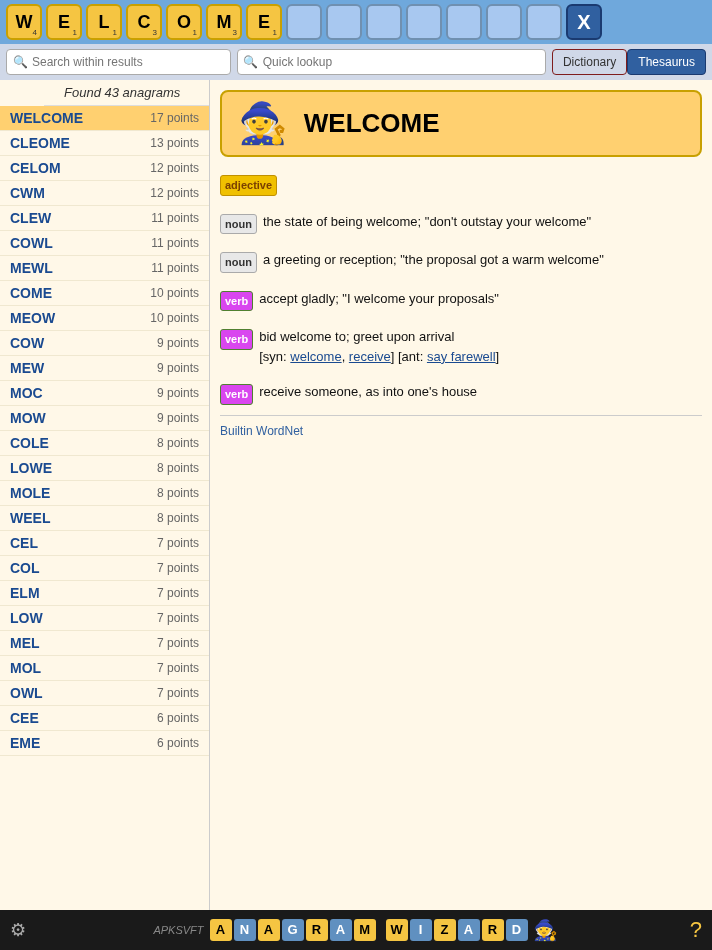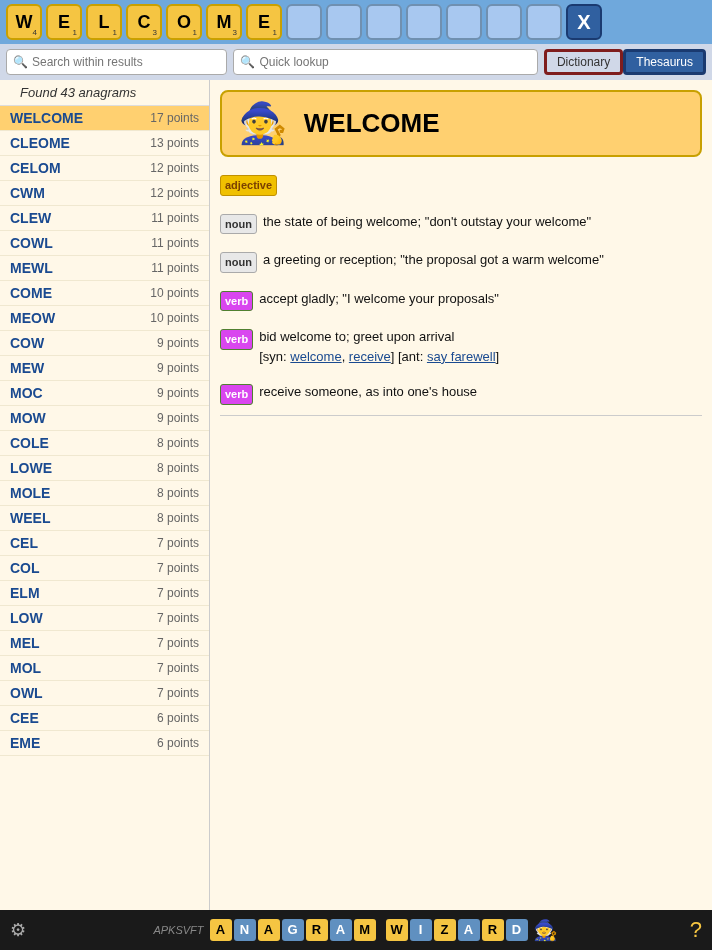--- a/index.html
+++ b/index.html
@@ -108,21 +108,21 @@
       border: 1px solid #aaa;
       border-radius: 4px;
       padding: 0 6px;
       height: 26px;
       margin-right: 6px;
     }
 
     .tab-btn {
       height: 26px;
       padding: 0 10px;
-      border: 3px solid #7f1d1d;
+      border: 1px solid #7f1d1d;
       border-radius: 4px;
       font-size: 12px;
       cursor: pointer;
       background: #d0d8e8;
       color: #333;
     }
 
     .tab-btn.active {
       background: #3060a0;
       color: white;
@@ -144,20 +144,21 @@
       flex-shrink: 0;
     }
 
     #found-label {
       padding: 5px 20px;
       font-size: 13px;
       font-style: italic;
       color: #333;
       border-bottom: 1px solid #ddd;
       background: #fff8e8;
+      margin-left: 44px;
     }
 
     .word-item {
       display: flex;
       justify-content: space-between;
       align-items: center;
       padding: 4px 10px;
       border-bottom: 1px solid #f0e8d0;
       cursor: pointer;
     }
@@ -510,20 +511,21 @@
     </div>
 
     <div class="def-entry">
       <span class="pos-badge pos-verb">verb</span>
       <span class="def-text">
         receive someone, as into one's house
       </span>
     </div>
 
     <hr class="def-divider">
+    <div class="builtin-label">Builtin WordNet</div>
   </div>
 </div>
 
 <div id="bottom-bar">
   <span class="gear-icon-char">⚙</span>
   <div class="anagram-wizard-logo">
     <span class="aw-brand">APKSVFT</span>
     <div id="logo-letters" style="display:flex;gap:2px;">
         <span class="aw-letter aw-yellow">A</span>
         <span class="aw-letter aw-blue">N</span>

